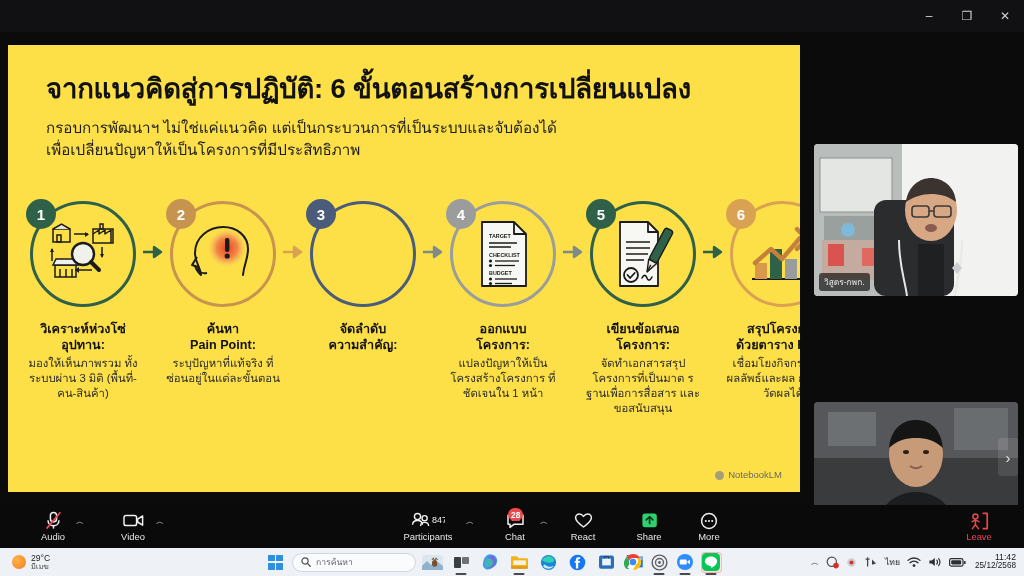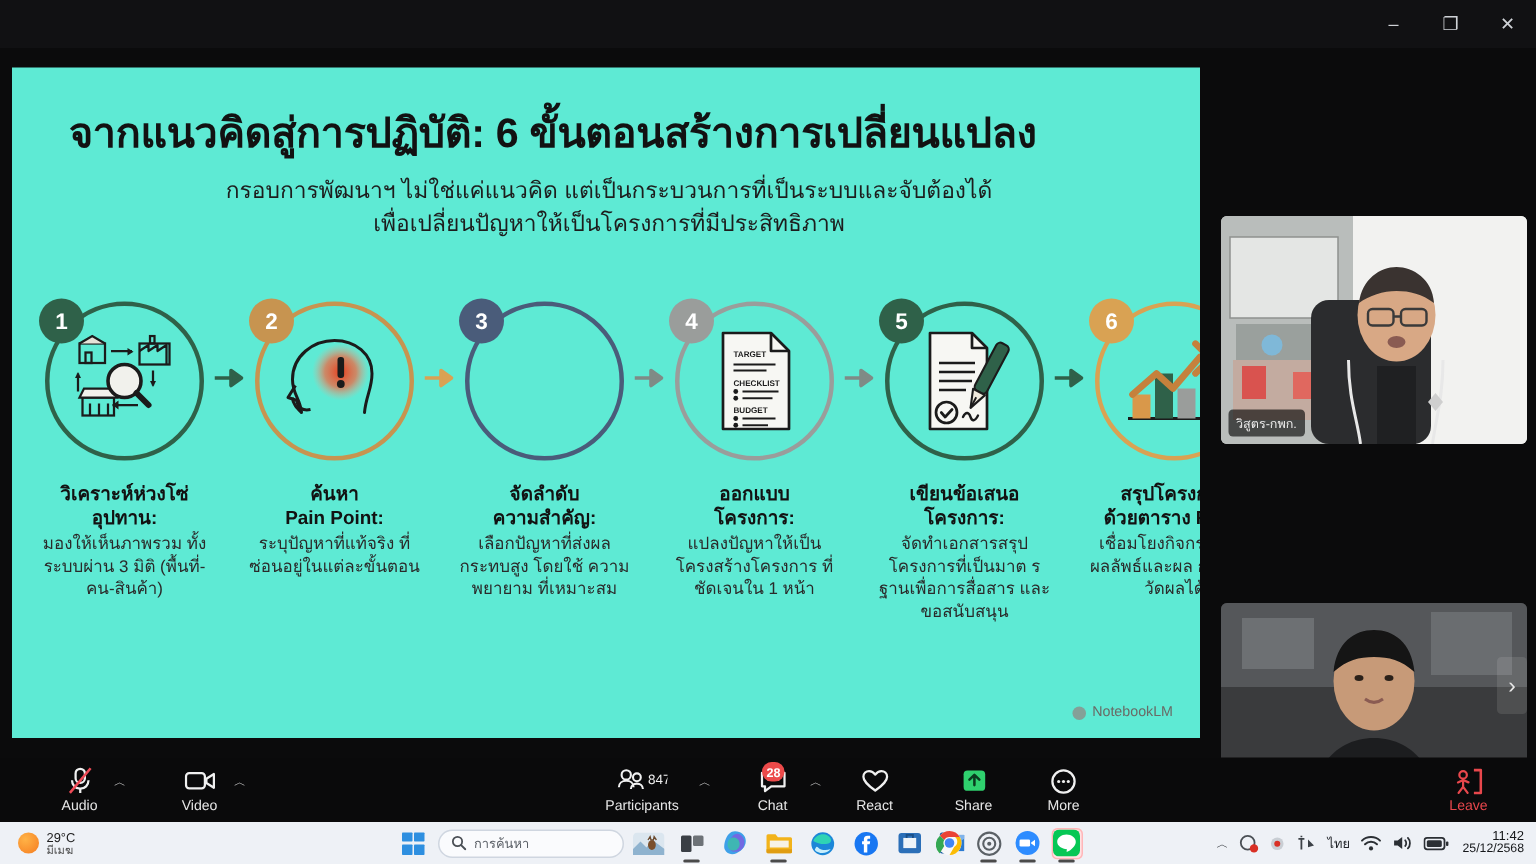--- a/index.html
+++ b/index.html
@@ -22,32 +22,32 @@
     color: #cfd2d6; font-size: 12px; line-height: 1;
   }
 
   
   .stage {
     position: absolute; left: 0; top: 32px; width: 808px; height: 473px;
     background: #0b0b0c;
   }
   .slide {
     position: absolute; left: 8px; top: 13px; width: 792px; height: 447px;
-    background: #5eead4; overflow: hidden;
+    background: #fde047; overflow: hidden;
   }
   .slide-title {
     position: absolute; left: 38px; top: 28px; width: 720px;
     font-size: 27.5px; font-weight: bold; color: #121212; letter-spacing: -0.2px;
     line-height: 1.15; white-space: nowrap;
   }
   .slide-sub {
     position: absolute; left: 38px; top: 72px; width: 720px;
     font-size: 15.2px; color: #1d1d1d; line-height: 1.45;
   }
-  .slide-sub span { display: block; text-align: center; }
+  .slide-sub span { display: block; }
 
   
   .steps {
     position: absolute; left: 16px; top: 152px; width: 760px; height: 255px;
     display: flex; align-items: flex-start;
   }
   .step { position: relative; width: 118px; flex: 0 0 118px; }
   .arrow {
     flex: 0 0 22px; height: 110px; display: flex; align-items: center; justify-content: center;
     font-size: 22px; line-height: 1;
@@ -249,21 +249,20 @@
 
         <div class="step">
           <div class="circlewrap">
             <div class="ring" style="border-color:#4a5c7a"></div>
             <div class="badge" style="background:#4a5c7a">3</div>
           </div>
           <div class="step-head">
             <div>จัดลำดับ</div>
             <div>ความสำคัญ:</div>
           </div>
-          <div class="step-body">เลือกปัญหาที่ส่งผล กระทบสูง โดยใช้ ความพยายาม ที่เหมาะสม</div>
         </div>
 
         <div class="arrow">
           <svg width="20" height="14" viewBox="0 0 20 14">
               <path d="M0 7h12M11 2l7 5-7 5z" fill="#7f8b86" stroke="#7f8b86" stroke-width="2.4" stroke-linejoin="round"></path>
             </svg>
         </div>
 
         <div class="step">
           <div class="circlewrap">

